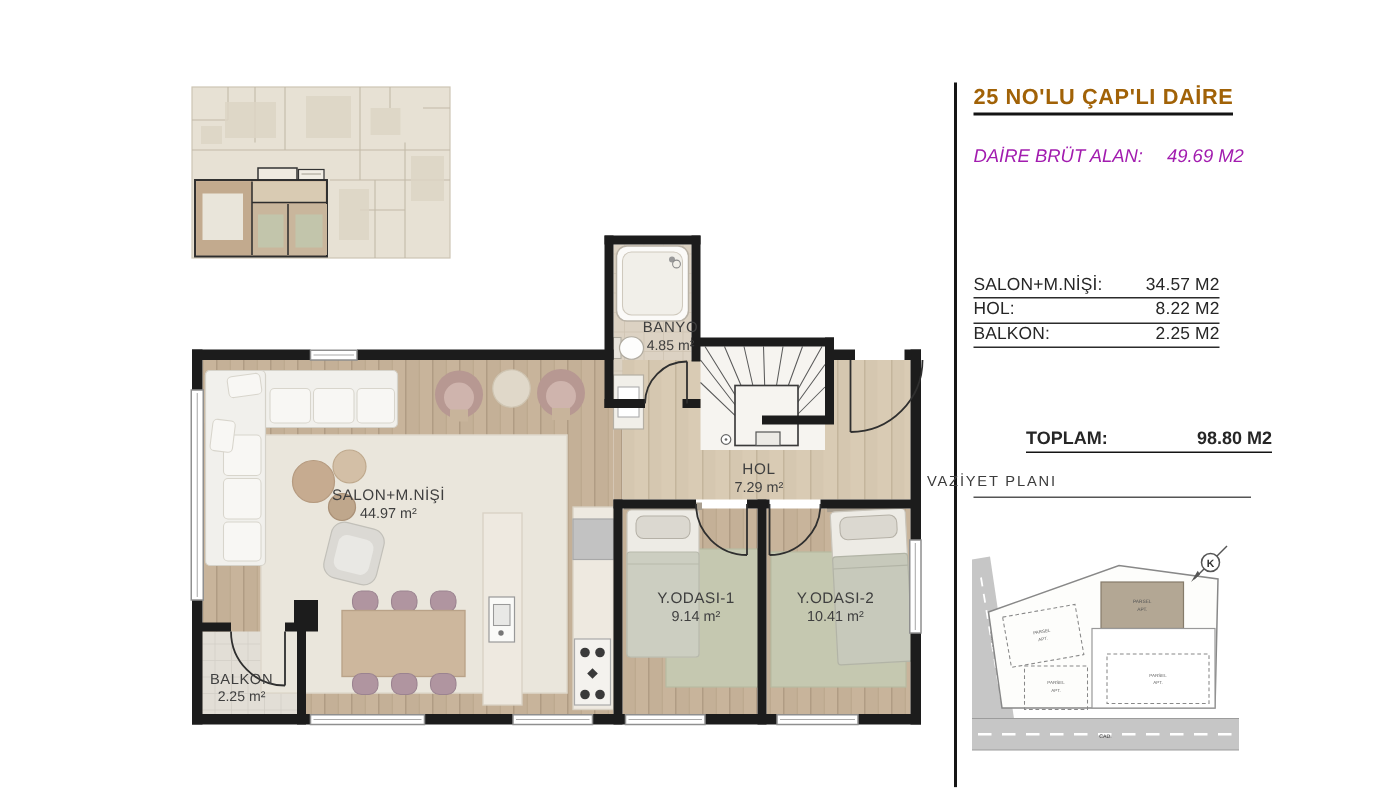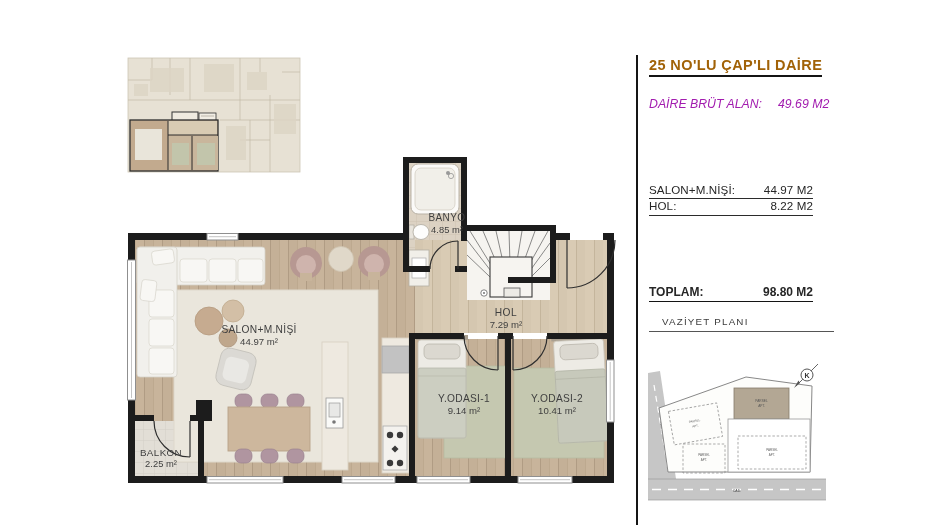--- a/index.html
+++ b/index.html
@@ -6,24 +6,24 @@
   .canvas{position:relative;width:933px;height:525px;background:#ffffff;
           font-family:"Liberation Sans",sans-serif;overflow:hidden;color:#262626;}
   .plan-svg{position:absolute;left:0;top:0;}
   .divider{position:absolute;left:636px;top:55px;width:2.4px;height:470px;background:#151515;}
   .panel-title{position:absolute;left:649px;top:57px;font-size:14.5px;font-weight:700;
                letter-spacing:.4px;color:#a16207;border-bottom:2px solid #141414;padding-bottom:2px;}
   .gross{position:absolute;left:649px;top:97px;font-size:12.3px;display:flex;gap:16px;color:#a21caf;font-style:italic;}
   .area-table{position:absolute;left:649px;top:183px;width:164px;}
   .area-row{display:flex;justify-content:space-between;align-items:flex-start;
             border-bottom:1px solid #2b2b2b;height:15.4px;font-size:11.6px;letter-spacing:.1px;}
-  .total-row{position:absolute;left:649px;top:285px;width:164px;display:flex;
+  .total-row{position:absolute;left:684px;top:285px;width:164px;display:flex;
              justify-content:space-between;font-weight:700;font-size:12px;
              border-bottom:1.6px solid #141414;height:16px;gap:48px;}
-  .vaziyet{position:absolute;left:662px;top:316px;font-size:9.8px;letter-spacing:1.2px;color:#3c3c3c;}
+  .vaziyet{position:absolute;left:618px;top:316px;font-size:9.8px;letter-spacing:1.2px;color:#3c3c3c;}
   .vaziyet-rule{position:absolute;left:649px;top:331px;width:185px;border-top:1.8px solid #555;}
   text{font-family:"Liberation Sans",sans-serif;}
 </style>
 </head>
 <body>
 
 <div class="canvas">
 
   <svg class="plan-svg" width="933" height="525" viewBox="0 0 933 525">
     <defs>
@@ -330,26 +330,30 @@
   <div class="panel-title">25 NO'LU ÇAP'LI DAİRE</div>
 
   <div class="gross">
     <span>DAİRE BRÜT ALAN:</span>
     <span>49.69 M2</span>
   </div>
 
   <div class="area-table">
     <div class="area-row">
       <span>SALON+M.NİŞİ:</span>
-      <span>44.97 M2</span>
+      <span>34.57 M2</span>
     </div>
     <div class="area-row">
       <span>HOL:</span>
       <span>8.22 M2</span>
     </div>
+    <div class="area-row">
+      <span>BALKON:</span>
+      <span>2.25 M2</span>
+    </div>
   </div>
 
   <div class="total-row">
     <span>TOPLAM:</span>
     <span>98.80 M2</span>
   </div>
 
   <div class="vaziyet">VAZİYET PLANI</div>
   <div class="vaziyet-rule"></div>
 

